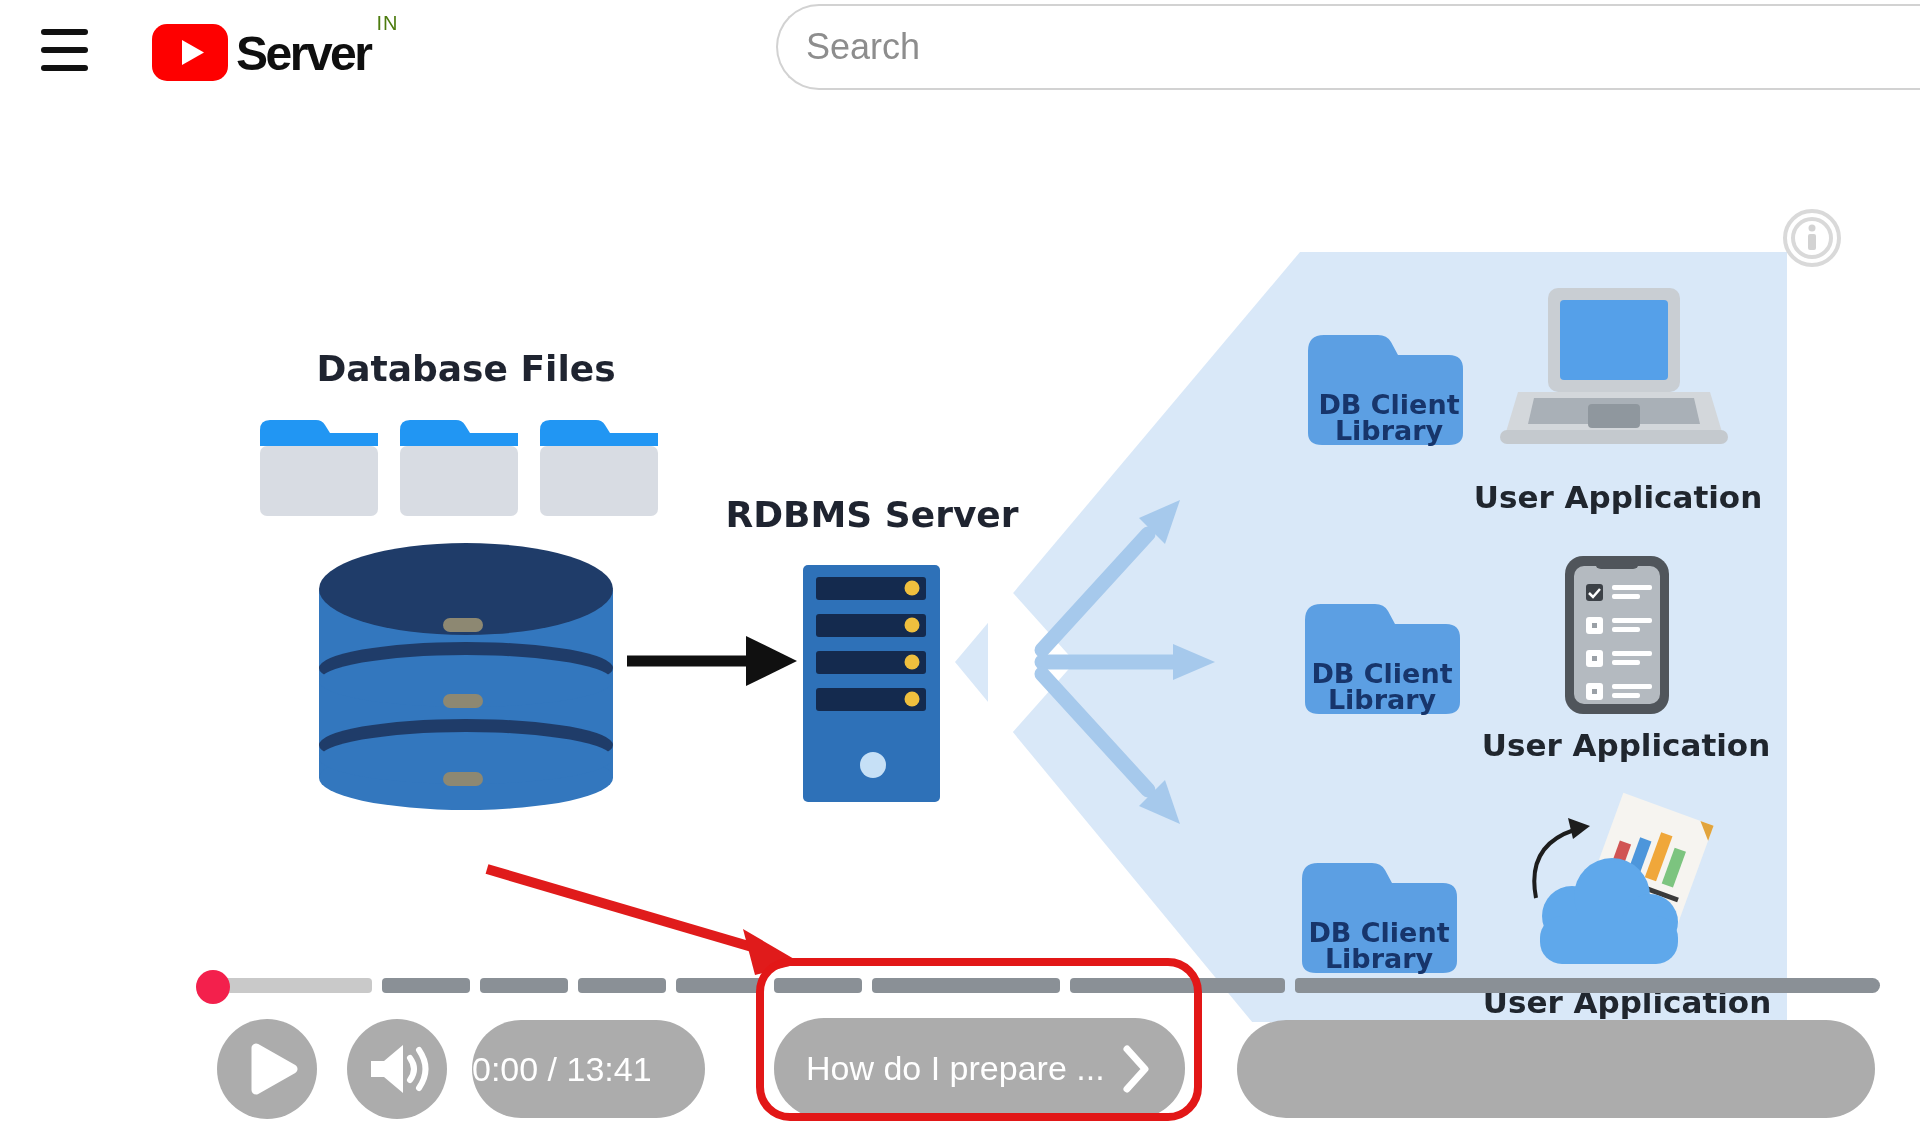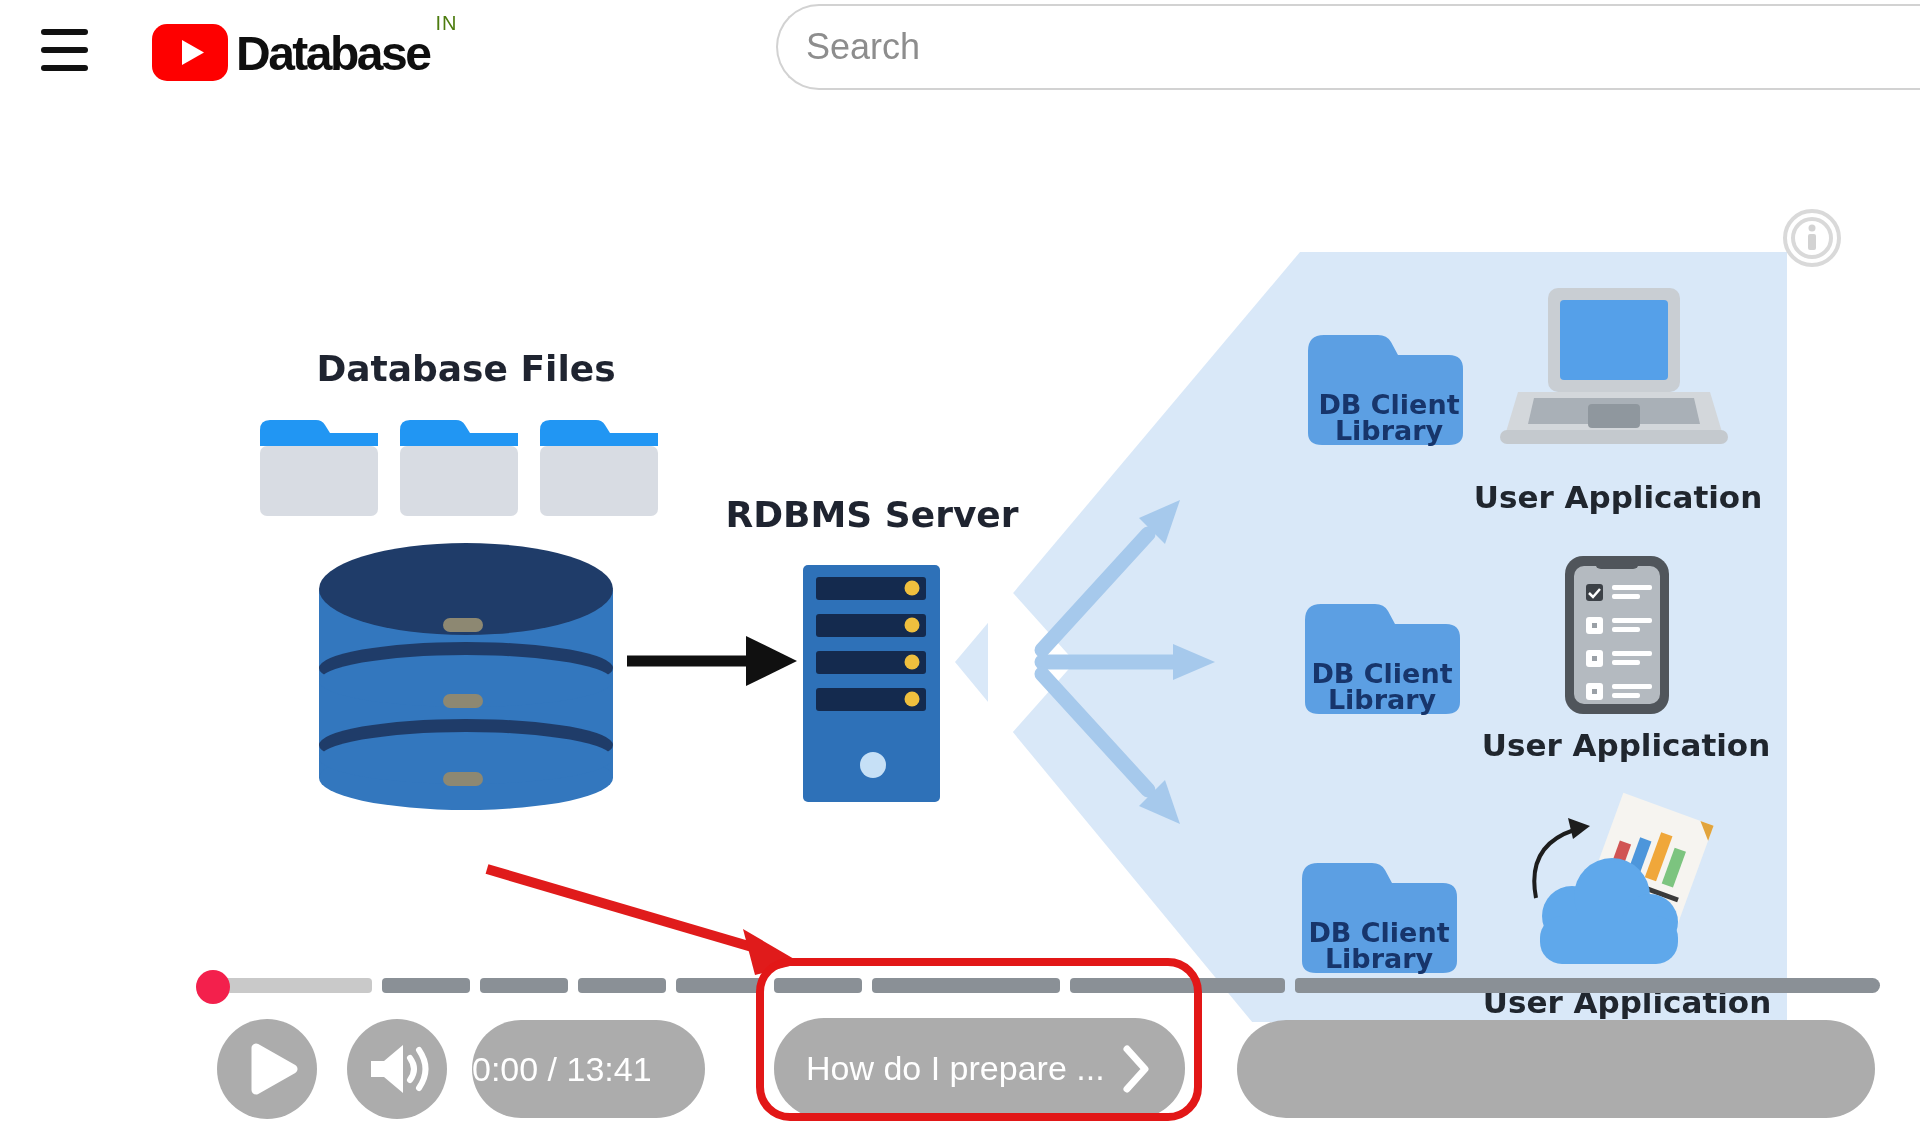--- a/index.html
+++ b/index.html
@@ -37,21 +37,21 @@
       <span></span>
       <span style="margin-bottom:0;"></span>
   </div>
 
   <div class="abs" style="left:152px;top:24px;display:flex;align-items:flex-start;">
     <div class="logo-badge">
       <svg width="76" height="57" viewBox="0 0 76 57">
           <polygon points="30,16 30,41 52,28.5" fill="#fff"></polygon>
         </svg>
     </div>
-    <div class="wordmark" style="margin-left:8px;margin-top:2px;">Database</div>
+    <div class="wordmark" style="margin-left:8px;margin-top:2px;">Server</div>
     <div class="region" style="margin-left:6px;margin-top:-12px;">IN</div>
   </div>
 
   <div class="abs search-pill">
     <input placeholder="Search" style="">
   </div>
 
   <svg class="abs" style="left:0;top:96px;" width="1920" height="926" viewBox="0 96 1920 926">
 
     <polygon points="955,662 1300,252 1787,252 1787,1080 1300,1080" fill="#d9e8f8"></polygon>

